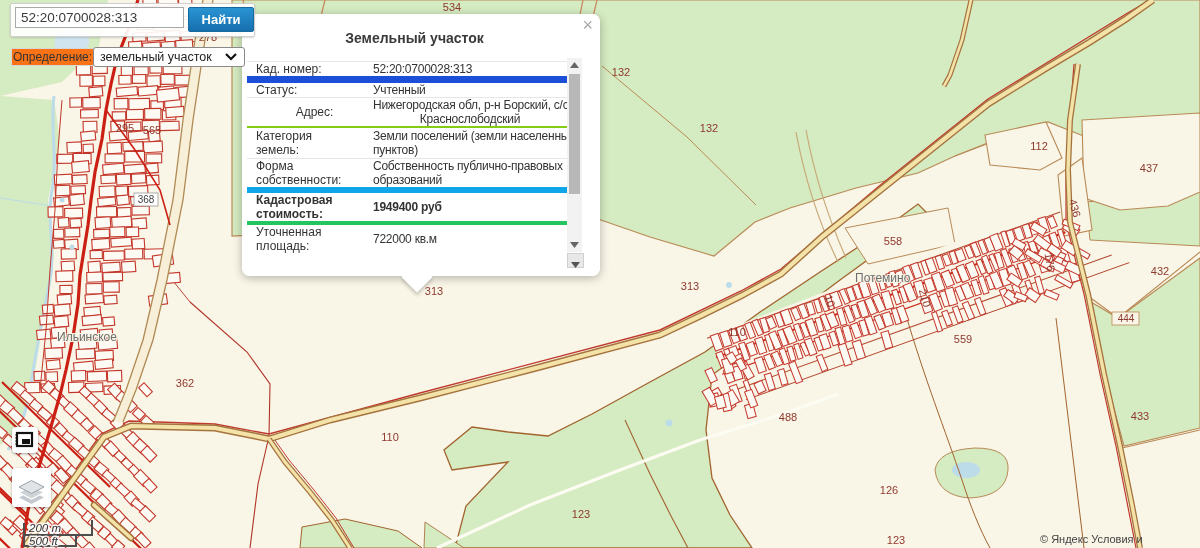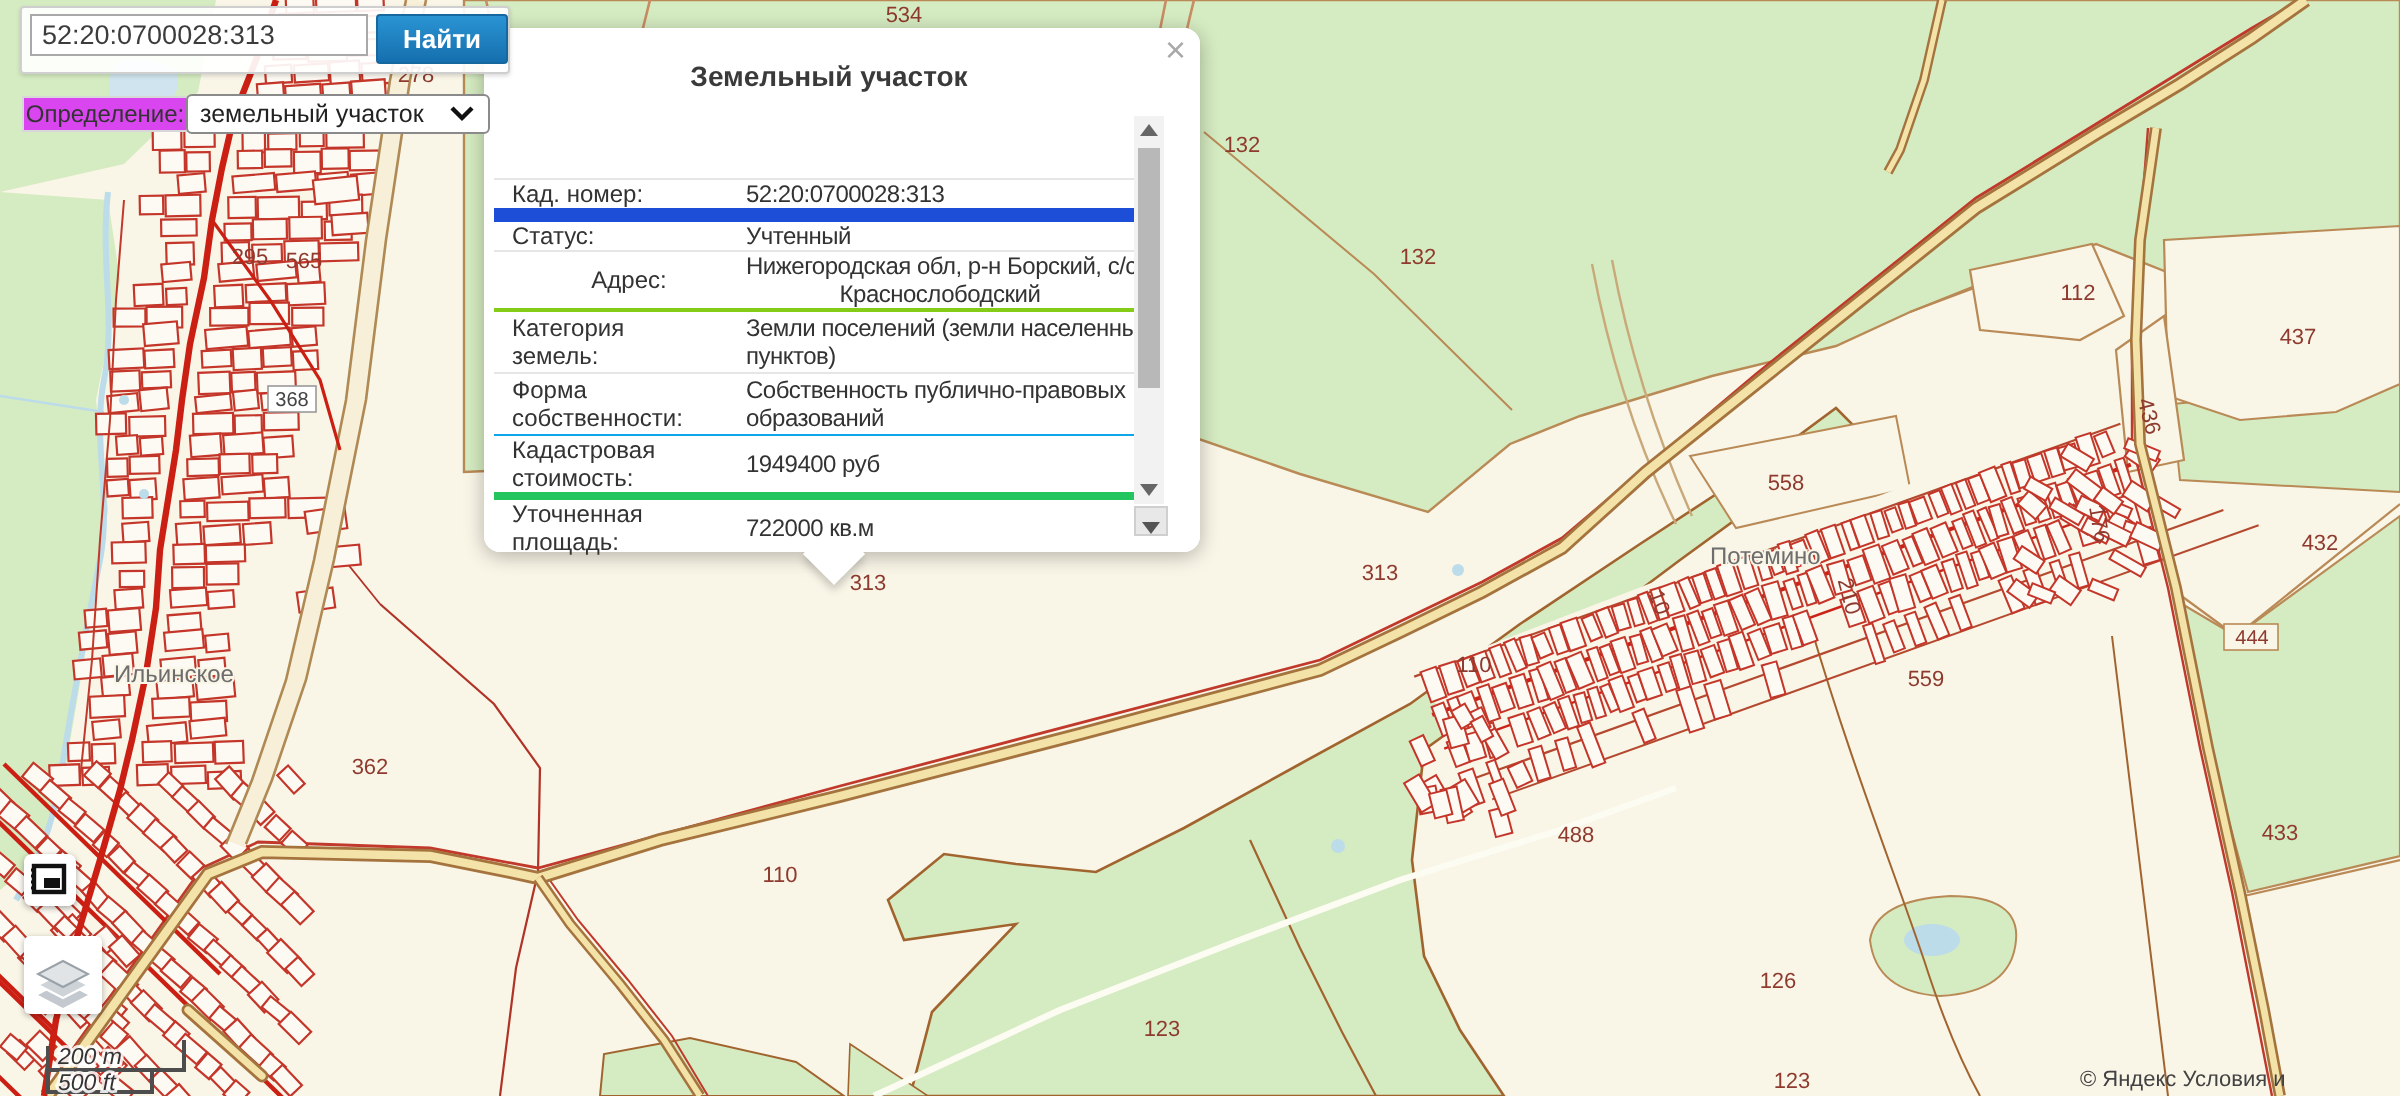--- a/index.html
+++ b/index.html
@@ -691,40 +691,40 @@
 
 <div class="panel" style="z-index:20;left:10px;top:3px;width:243px;height:32px;background:rgba(255,255,255,.92);border:1px solid #cfcfcf;border-radius:2px;box-shadow:0 1px 2px rgba(0,0,0,.15);">
 
   <input type="text" value="52:20:0700028:313" style="position: absolute; left: 4px; top: 3px; width: 162px; height: 19px; border: 1px solid rgb(169, 169, 169); font-family: &quot;Liberation Sans&quot;, sans-serif; font-size: 13.5px; color: rgb(60, 60, 60); padding: 0px 0px 0px 5px; background: rgb(255, 255, 255);">
 
   <div style="position:absolute;left:177px;top:3px;width:64px;height:23px;background:linear-gradient(#2a94d3,#166fae);border:1px solid #15699f;border-radius:2px;color:#fff;font-size:13px;font-weight:bold;text-align:center;line-height:23px;">Найти</div>
 </div>
 
 <div style="position:absolute;z-index:20;left:11px;top:47px;height:18px;">
 
-  <div style="position:absolute;left:0;top:1px;width:81px;height:16px;background:#d946ef;border:1px solid #d7d7d7;font-size:12px;color:#333;text-align:center;line-height:16px;">Определение:</div>
+  <div style="position:absolute;left:0;top:1px;width:81px;height:16px;background:#f97316;border:1px solid #d7d7d7;font-size:12px;color:#333;text-align:center;line-height:16px;">Определение:</div>
 
   <div style="position:absolute;left:82px;top:0;width:144px;height:18px;background:#fff;border:1px solid #8a8a8a;border-radius:3px;font-size:12.5px;color:#222;line-height:18px;padding-left:6px;">земельный участок
     <svg width="12" height="8" viewBox="0 0 12 8" style="position:absolute;right:7px;top:5px;">
           <path d="M1,1 L6,6 L11,1" stroke="#111" stroke-width="2.2" fill="none"></path>
         </svg>
   </div>
 </div>
 
 <div class="panel" style="z-index:10;left:242px;top:14px;width:358px;height:262px;border-radius:8px;box-shadow:0 2px 10px rgba(0,0,0,.28);">
 
   <div style="position:absolute;left:164px;top:252px;width:22px;height:22px;background:#fff;transform:rotate(45deg);box-shadow:2px 2px 4px rgba(0,0,0,.2);"></div>
   <div style="position:absolute;left:0;top:0;width:358px;height:262px;background:#fff;border-radius:8px;"></div>
 
   <div style="position:absolute;right:7px;top:1px;color:#a9a9a9;font-size:18px;">×</div>
 
   <div style="position:absolute;left:0;top:16px;width:345px;text-align:center;font-size:14px;font-weight:bold;color:#3a3a3a;">Земельный участок</div>
 
   <div style="position:absolute;left:5px;top:47px;width:320px;font-size:12px;color:#333;">
-    <table style="border-collapse:collapse;width:320px;font-size:12px;color:#333;line-height:14px;table-layout:fixed;margin-top:28px;">
+    <table style="border-collapse:collapse;width:320px;font-size:12px;color:#333;line-height:14px;table-layout:fixed;">
       <tbody>
             <tr style="border-top:1px solid #e6e6e6;height:18px;">
               <td style="width:117px;padding:0 0 0 9px;vertical-align:middle;">Кад. номер:</td>
               <td style="padding:0;white-space:nowrap;letter-spacing:-0.25px;">52:20:0700028:313</td>
             </tr>
       <tr style="border-top:7px solid #1d4ed8;height:18px;">
               <td style="padding:0 0 0 9px;vertical-align:middle;">Статус:</td>
               <td style="padding:0;white-space:nowrap;letter-spacing:-0.25px;">Учтенный</td>
             </tr>
       <tr style="border-top:1px solid #e6e6e6;height:28px;text-align:center;">
@@ -732,21 +732,21 @@
               <td style="padding:0;white-space:nowrap;letter-spacing:-0.25px;">Нижегородская обл, р-н Борский, с/с<br>Краснослободский</td>
             </tr>
       <tr style="border-top:2px solid #84cc16;height:31px;">
               <td style="padding:0 0 0 9px;vertical-align:middle;">Категория<br>земель:</td>
               <td style="padding:0;white-space:nowrap;letter-spacing:-0.25px;">Земли поселений (земли населенных<br>пунктов)</td>
             </tr>
       <tr style="border-top:1px solid #e6e6e6;height:31px;">
               <td style="padding:0 0 0 9px;vertical-align:middle;">Форма<br>собственности:</td>
               <td style="padding:0;white-space:nowrap;letter-spacing:-0.25px;">Собственность публично-правовых<br>образований</td>
             </tr>
-      <tr style="border-top:1px solid #0ea5e9;height:30px;">
+      <tr style="border-top:6px solid #0ea5e9;height:30px;font-weight:bold;">
               <td style="padding:0 0 0 9px;vertical-align:middle;">Кадастровая<br>стоимость:</td>
               <td style="padding:0;white-space:nowrap;letter-spacing:-0.25px;">1949400 руб</td>
             </tr>
       <tr style="border-top:4px solid #22c55e;height:30px;">
               <td style="padding:0 0 0 9px;vertical-align:middle;">Уточненная<br>площадь:</td>
               <td style="padding:0;white-space:nowrap;letter-spacing:-0.25px;">722000 кв.м</td>
             </tr>
     </tbody>
         </table>
   </div>

